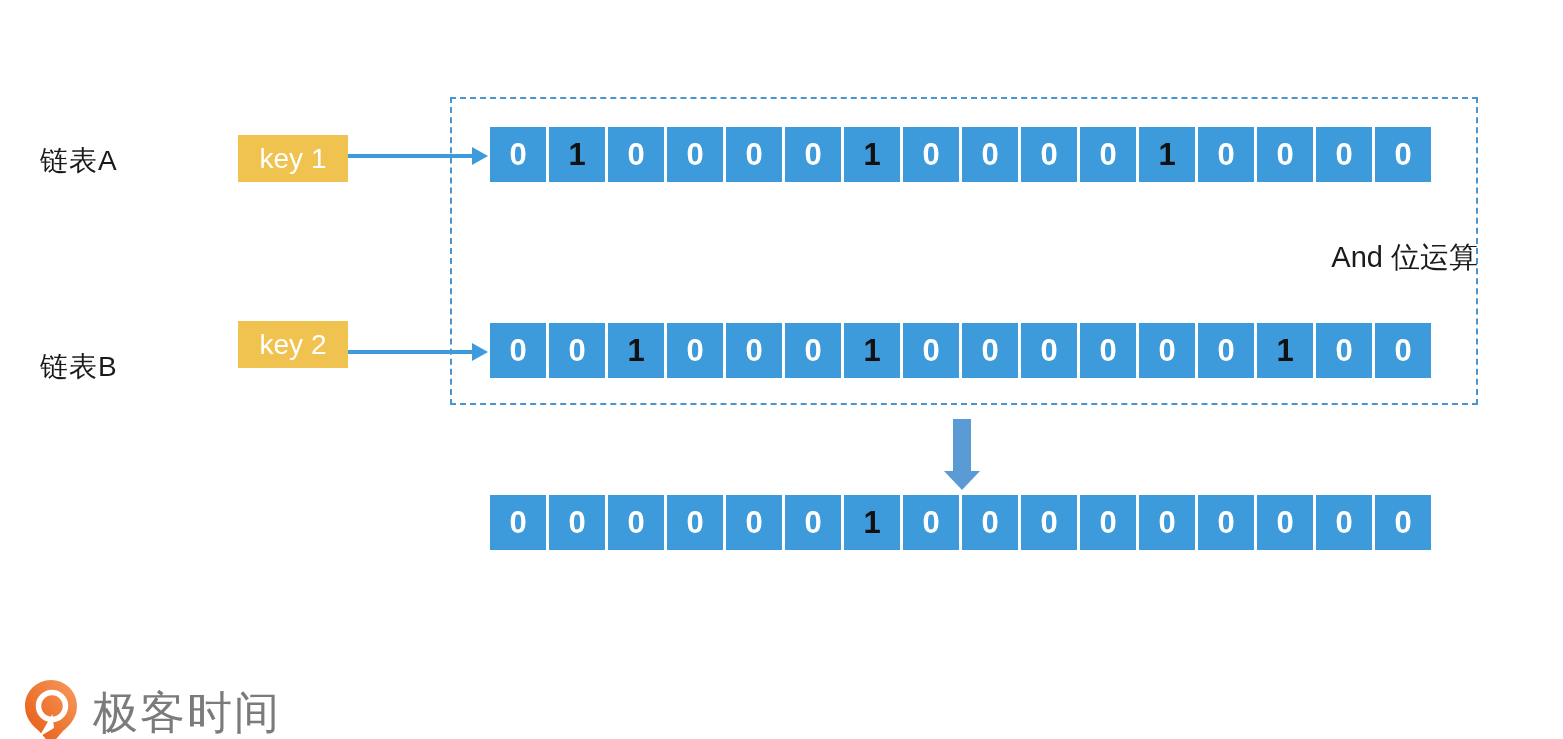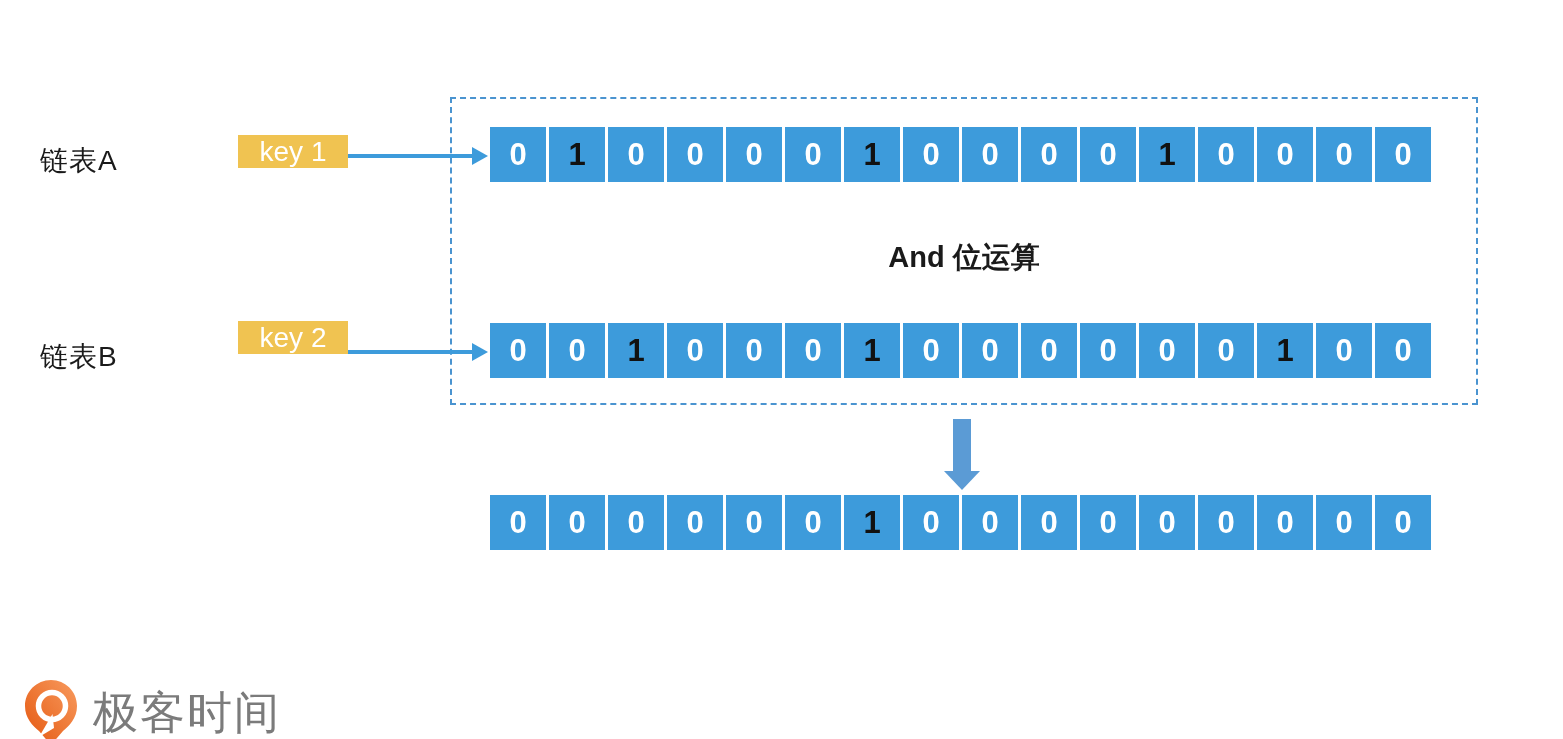--- a/index.html
+++ b/index.html
@@ -9,21 +9,21 @@
   .canvas { position: absolute; inset: 0; }
 
   
   .row-label {
     position: absolute; left: 40px;
     font-size: 28px; color: #1a1a1a; letter-spacing: 1px; text-align: right;
   }
 
   
   .key-box {
-    position: absolute; left: 238px; width: 110px; height: 33px;
+    position: absolute; left: 238px; width: 110px; height: 47px;
     background: #F0C351; color: #ffffff; font-size: 28px;
     display: flex; align-items: center; justify-content: center;
   }
 
   
   .h-arrow {
     position: absolute; left: 348px; width: 124px; height: 4px;
     background: #3D9BDB;
   }
   .h-arrow::after {
@@ -47,21 +47,21 @@
   .bitcell {
     flex: 0 0 56px; height: 55px; background: #3D9BDB;
     display: flex; align-items: center; justify-content: center;
     font-size: 31px; font-weight: bold; color: #ffffff;
   }
   .bitcell.one { color: #111111; }
 
   
   .op-label {
     position: absolute; left: 450px; top: 238px; width: 1028px;
-    text-align: center; font-size: 29px; color: #1a1a1a; font-weight: bold;
+    text-align: right; font-size: 29px; color: #1a1a1a;
   }
 
   
   .down-arrow { position: absolute; left: 944px; top: 419px; width: 36px; }
   .da-body { width: 18px; height: 52px; background: #5B9BD5; margin: 0 auto; }
   .da-head {
     width: 0; height: 0; margin: 0 auto;
     border-left: 18px solid transparent;
     border-right: 18px solid transparent;
     border-top: 19px solid #5B9BD5;
@@ -99,21 +99,21 @@
       <div class="bitcell">0</div>
       <div class="bitcell one">1</div>
       <div class="bitcell">0</div>
       <div class="bitcell">0</div>
       <div class="bitcell">0</div>
       <div class="bitcell">0</div>
     </div>
 
   <div class="op-label">And 位运算</div>
 
-  <div class="row-label" style="top:338px">链表B</div>
+  <div class="row-label" style="top:348px">链表B</div>
   <div class="key-box" style="top:321px">key 2</div>
   <div class="h-arrow" style="top:350px"></div>
   <div class="bitrow" style="top:323px">
       <div class="bitcell">0</div>
       <div class="bitcell">0</div>
       <div class="bitcell one">1</div>
       <div class="bitcell">0</div>
       <div class="bitcell">0</div>
       <div class="bitcell">0</div>
       <div class="bitcell one">1</div>

